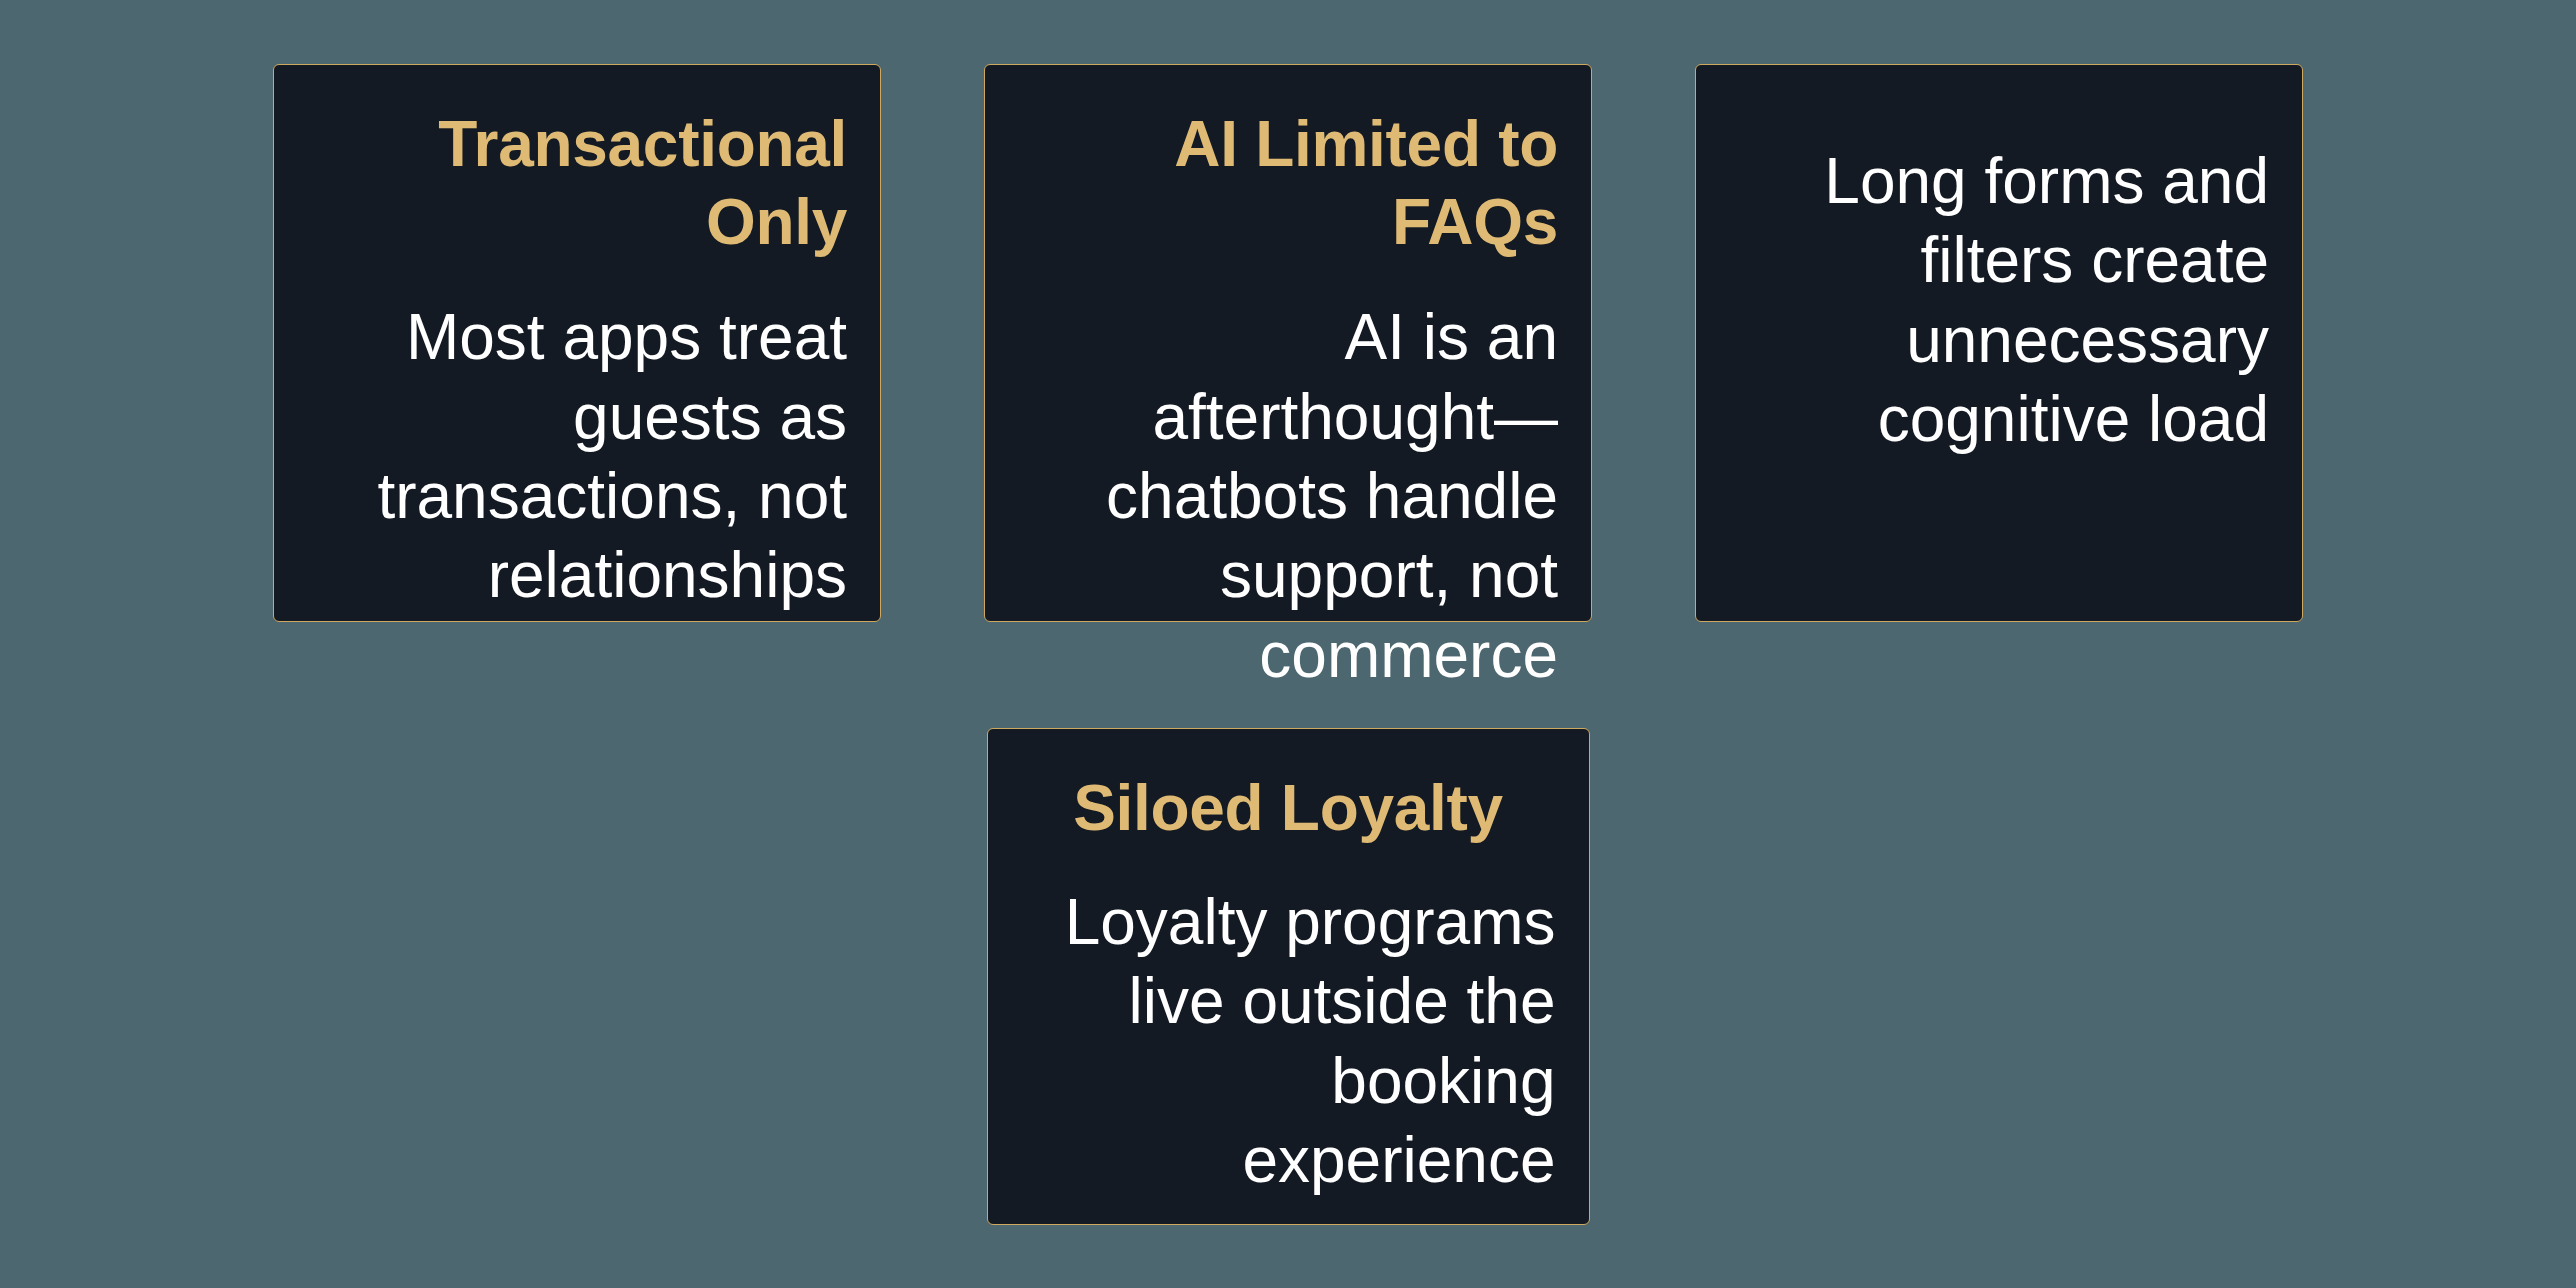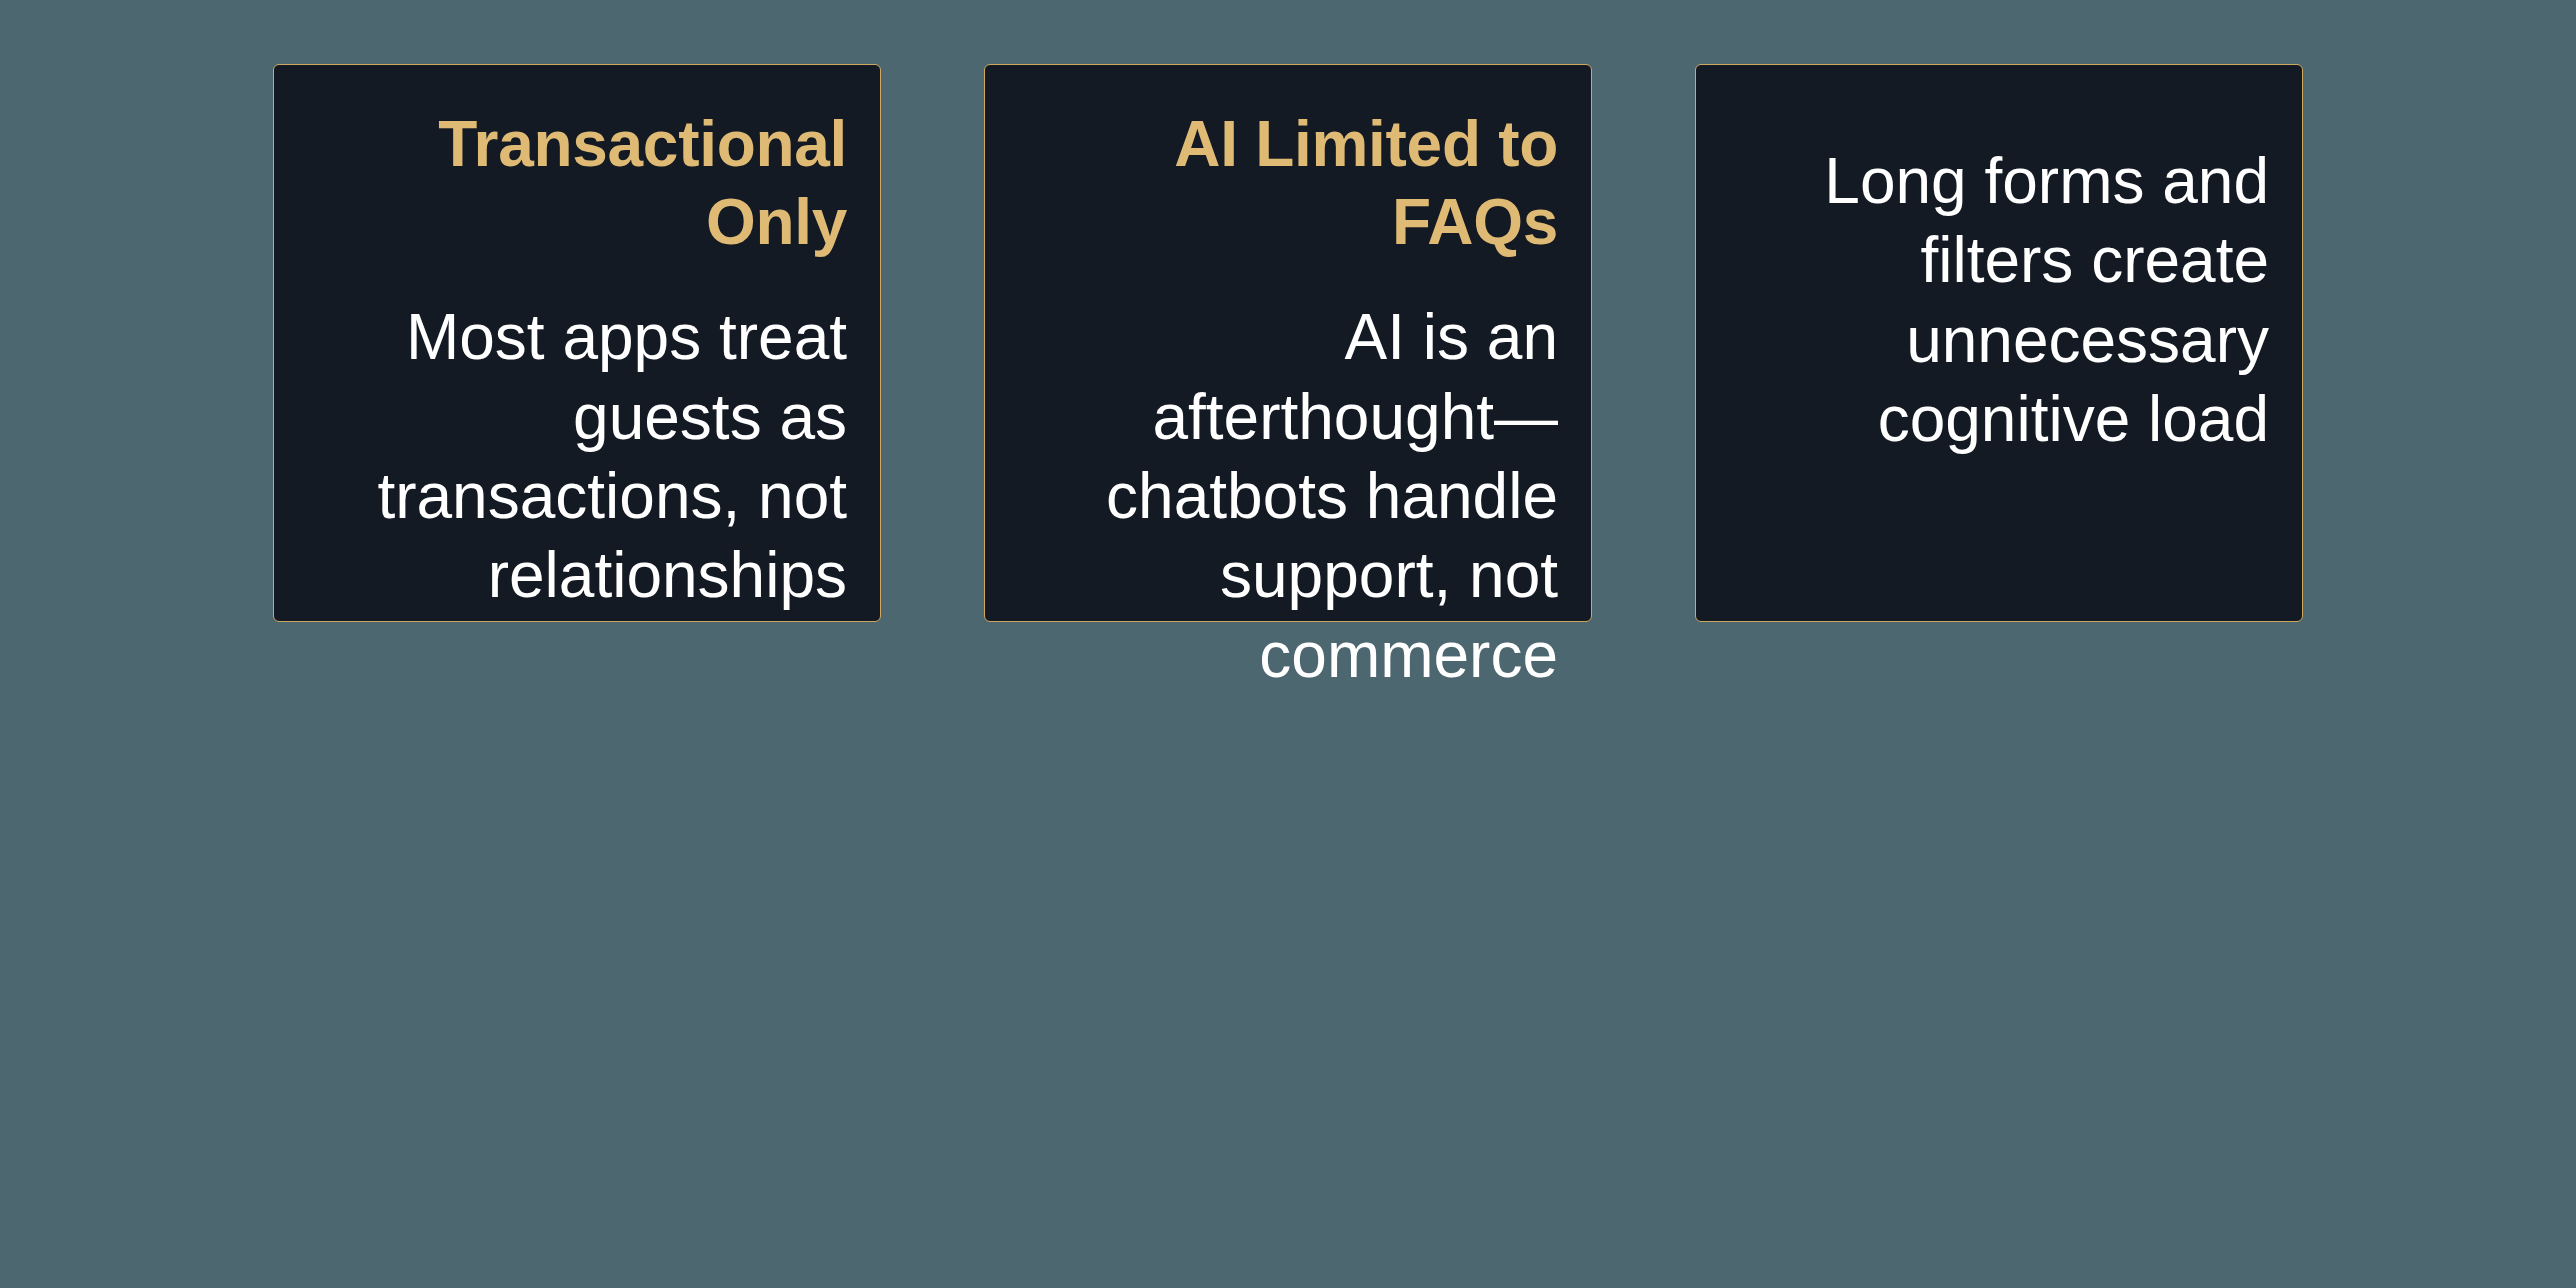--- a/index.html
+++ b/index.html
@@ -104,18 +104,22 @@
     </div>
 
     <div class="card">
       <p class="card-body">Long forms and filters create unnecessary cognitive load</p>
     </div>
 
   </div>
 
   <div class="row row-bottom">
 
+    <div class="card">
+      <h2 class="card-title">Siloed Loyalty</h2>
+      <p class="card-body">Loyalty programs live outside the booking experience</p>
+    </div>
 
 
   </div>
 
 </div>
 
 
 </body></html>

